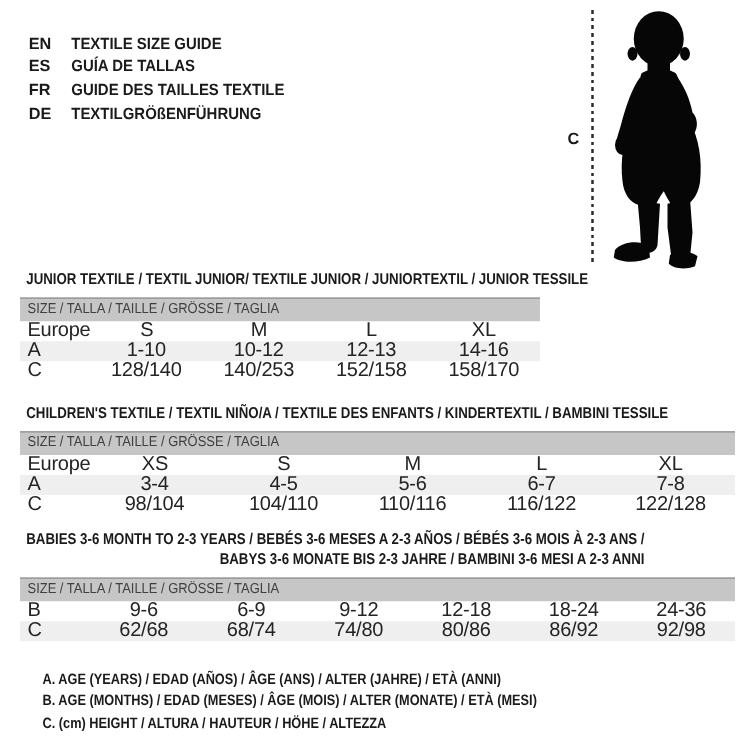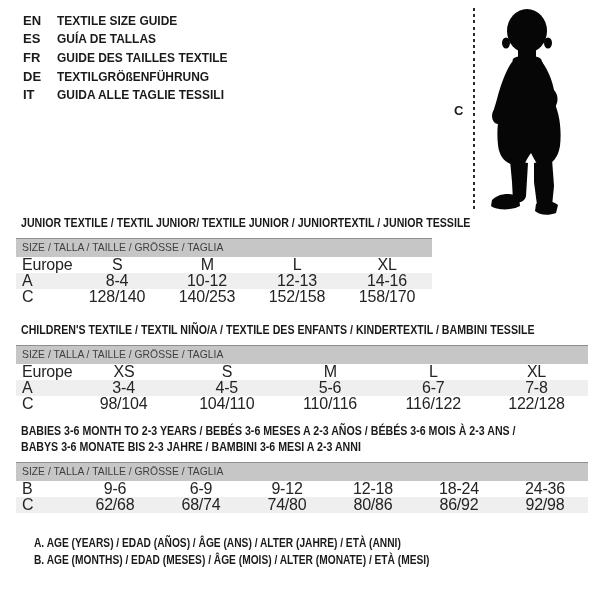--- a/index.html
+++ b/index.html
@@ -7,36 +7,36 @@
   body {
     position:relative;
     background:#ffffff;
     font-family:"Liberation Sans", sans-serif;
     color:#1a1a1a;
     overflow:hidden;
   }
   .abs { position:absolute; }
 
   
-  .lang-block { left:23px; top:11px; }
+  .lang-block { left:23px; top:25px; }
   .lang-line { display:flex; height:18.6px; align-items:center; font-weight:bold; font-size:13px; white-space:nowrap; }
   .lang-code { width:34px; flex:0 0 34px; }
   .lang-title { transform:scaleX(0.92); transform-origin:0 50%; }
 
   
   .dotted-line {
     left:473px; top:8px; width:2px; height:202px;
     background:repeating-linear-gradient(to bottom,#2b2b2b 0 3px,transparent 3px 6.2px);
   }
   .height-label { left:454px; top:103px; font-weight:bold; font-size:13px; }
   .silhouette-svg { left:482px; top:4px; }
 
   
   .cond { transform:scaleX(0.85); transform-origin:0 0; white-space:nowrap; display:block; }
-  .section-title { font-weight:bold; font-size:12.5px; letter-spacing:0; line-height:16px; }
+  .section-title { font-weight:bold; font-size:12.5px; letter-spacing:0; line-height:16px;text-align:right; }
   #title1 { left:21px; top:215px; }
   #title2 { left:21px; top:322px; }
   #title3 { left:21px; top:423px; }
 
   
   .size-table { position:absolute; }
   #table1 { left:16px; top:238px; width:416px; }
   #table2 { left:16px; top:345px; width:572px; }
   #table3 { left:16px; top:462px; width:572px; }
   .size-bar {
@@ -66,24 +66,20 @@
     <span class="lang-title">GUÍA DE TALLAS</span>
   </div>
   <div class="lang-line">
     <span class="lang-code">FR</span>
     <span class="lang-title">GUIDE DES TAILLES TEXTILE</span>
   </div>
   <div class="lang-line">
     <span class="lang-code">DE</span>
     <span class="lang-title">TEXTILGRÖßENFÜHRUNG</span>
   </div>
-  <div class="lang-line">
-    <span class="lang-code">IT</span>
-    <span class="lang-title">GUIDA ALLE TAGLIE TESSILI</span>
-  </div>
 </div>
 
 <div class="abs dotted-line"></div>
 <div class="abs height-label">C</div>
 <svg class="abs silhouette-svg" width="96" height="212" viewBox="0 0 96 212" aria-hidden="true">
   <g fill="#060606">
 
     <ellipse cx="45" cy="27" rx="20" ry="22"></ellipse>
 
     <ellipse cx="24" cy="39" rx="4" ry="5.5"></ellipse>
@@ -123,21 +119,21 @@
   <div>
       <div class="trow">
         <div class="cell label">Europe</div>
         <div class="cell">S</div>
         <div class="cell">M</div>
         <div class="cell">L</div>
         <div class="cell">XL</div>
       </div>
       <div class="trow shaded">
         <div class="cell label">A</div>
-        <div class="cell">8-4</div>
+        <div class="cell">1-10</div>
         <div class="cell">10-12</div>
         <div class="cell">12-13</div>
         <div class="cell">14-16</div>
       </div>
       <div class="trow">
         <div class="cell label">C</div>
         <div class="cell">128/140</div>
         <div class="cell">140/253</div>
         <div class="cell">152/158</div>
         <div class="cell">158/170</div>
@@ -210,13 +206,16 @@
     </div>
 </div>
 
 <div class="abs legend-block">
   <div class="legend-line">
     <span class="cond">A. AGE (YEARS) / EDAD (AÑOS) / ÂGE (ANS) / ALTER (JAHRE) / ETÀ (ANNI)</span>
   </div>
   <div class="legend-line">
     <span class="cond">B. AGE (MONTHS) / EDAD (MESES) / ÂGE (MOIS) / ALTER (MONATE) / ETÀ (MESI)</span>
   </div>
+  <div class="legend-line">
+    <span class="cond">C. (cm) HEIGHT / ALTURA / HAUTEUR / HÖHE / ALTEZZA</span>
+  </div>
 </div>
 
 </body></html>

